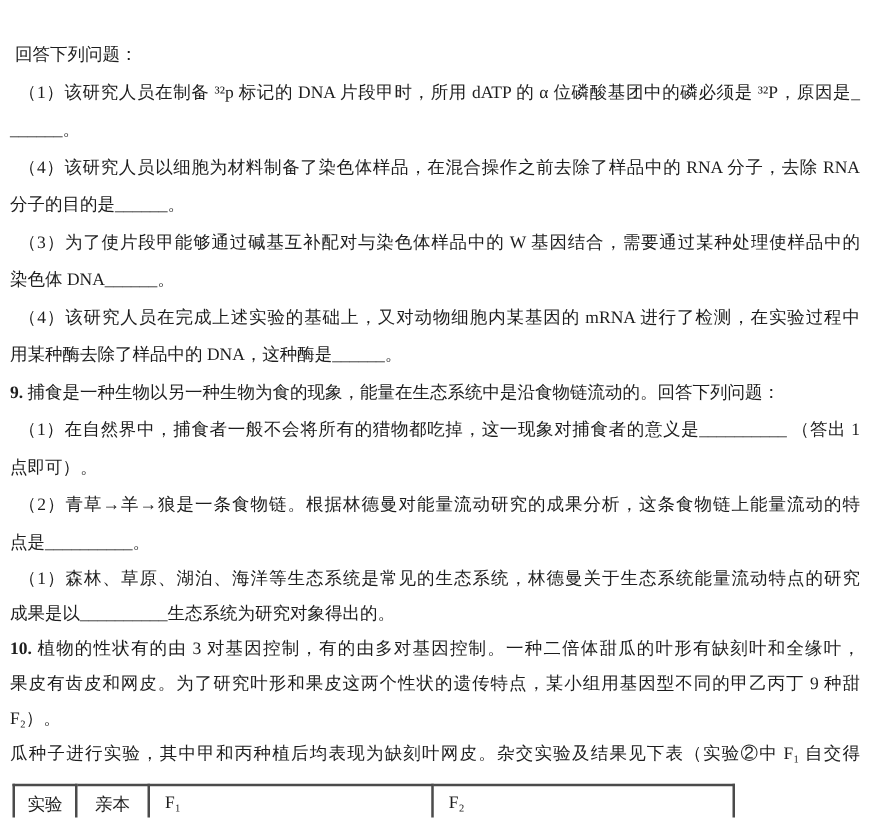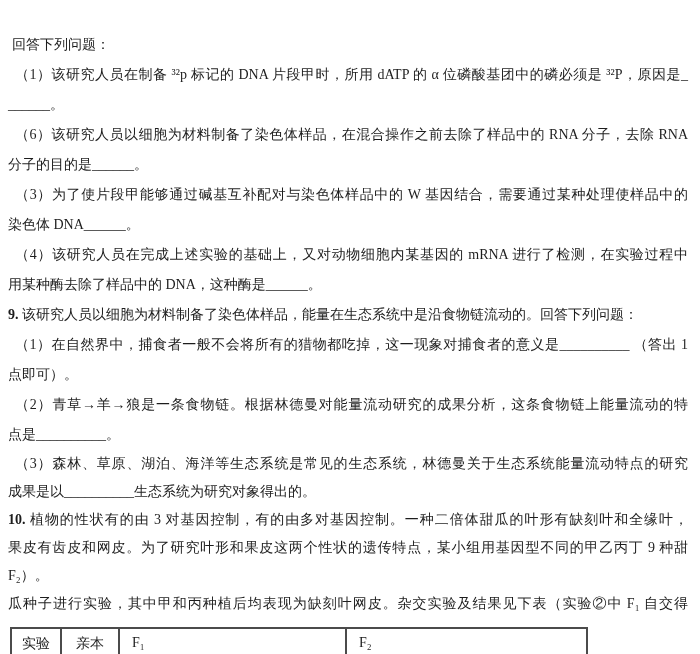--- a/index.html
+++ b/index.html
@@ -45,32 +45,32 @@
   th.c3 { width: 226px; text-align: left; padding-left: 12px; }
 </style>
 </head>
 <body>
 
 <div class="page">
   <div id="lines">
       <div class="line t-head"><span>回答下列问题：</span></div>
       <div class="line t-item full"><span>（1）该研究人员在制备 ³²p 标记的 DNA 片段甲时，所用 dATP 的 α 位磷酸基团中的磷必须是 ³²P，原因是_</span></div>
       <div class="line t-cont"><span>______。</span></div>
-      <div class="line t-item full"><span>（6）该研究人员以细胞为材料制备了染色体样品，在混合操作之前去除了样品中的 RNA 分子，去除 RNA</span></div>
+      <div class="line t-item full"><span>（4）该研究人员以细胞为材料制备了染色体样品，在混合操作之前去除了样品中的 RNA 分子，去除 RNA</span></div>
       <div class="line t-cont"><span>分子的目的是______。</span></div>
       <div class="line t-item full"><span>（3）为了使片段甲能够通过碱基互补配对与染色体样品中的 W 基因结合，需要通过某种处理使样品中的</span></div>
       <div class="line t-cont"><span>染色体 DNA______。</span></div>
       <div class="line t-item full"><span>（4）该研究人员在完成上述实验的基础上，又对动物细胞内某基因的 mRNA 进行了检测，在实验过程中</span></div>
       <div class="line t-cont"><span>用某种酶去除了样品中的 DNA，这种酶是______。</span></div>
-      <div class="line t-num"><span class="pfx">9.</span><span> 该研究人员以细胞为材料制备了染色体样品，能量在生态系统中是沿食物链流动的。回答下列问题：</span></div>
+      <div class="line t-num"><span class="pfx">9.</span><span> 捕食是一种生物以另一种生物为食的现象，能量在生态系统中是沿食物链流动的。回答下列问题：</span></div>
       <div class="line t-item full"><span>（1）在自然界中，捕食者一般不会将所有的猎物都吃掉，这一现象对捕食者的意义是__________ （答出 1</span></div>
       <div class="line t-cont"><span>点即可）。</span></div>
       <div class="line t-item full"><span>（2）青草→羊→狼是一条食物链。根据林德曼对能量流动研究的成果分析，这条食物链上能量流动的特</span></div>
       <div class="line t-cont"><span>点是__________。</span></div>
-      <div class="line t-item full l28"><span>（3）森林、草原、湖泊、海洋等生态系统是常见的生态系统，林德曼关于生态系统能量流动特点的研究</span></div>
+      <div class="line t-item full l28"><span>（1）森林、草原、湖泊、海洋等生态系统是常见的生态系统，林德曼关于生态系统能量流动特点的研究</span></div>
       <div class="line t-cont l28"><span>成果是以__________生态系统为研究对象得出的。</span></div>
       <div class="line t-num full l28"><span class="pfx">10.</span><span> 植物的性状有的由 3 对基因控制，有的由多对基因控制。一种二倍体甜瓜的叶形有缺刻叶和全缘叶，</span></div>
       <div class="line t-cont full l28"><span>果皮有齿皮和网皮。为了研究叶形和果皮这两个性状的遗传特点，某小组用基因型不同的甲乙丙丁 9 种甜</span></div>
       <div class="line t-cont l28"><span>F₂）。</span></div>
       <div class="line t-cont full l28"><span>瓜种子进行实验，其中甲和丙种植后均表现为缺刻叶网皮。杂交实验及结果见下表（实验②中 F₁ 自交得</span></div>
     </div>
   <table class="xt">
     <tbody>
       <tr id="xt-head">
           <th class="c0">实验</th>

